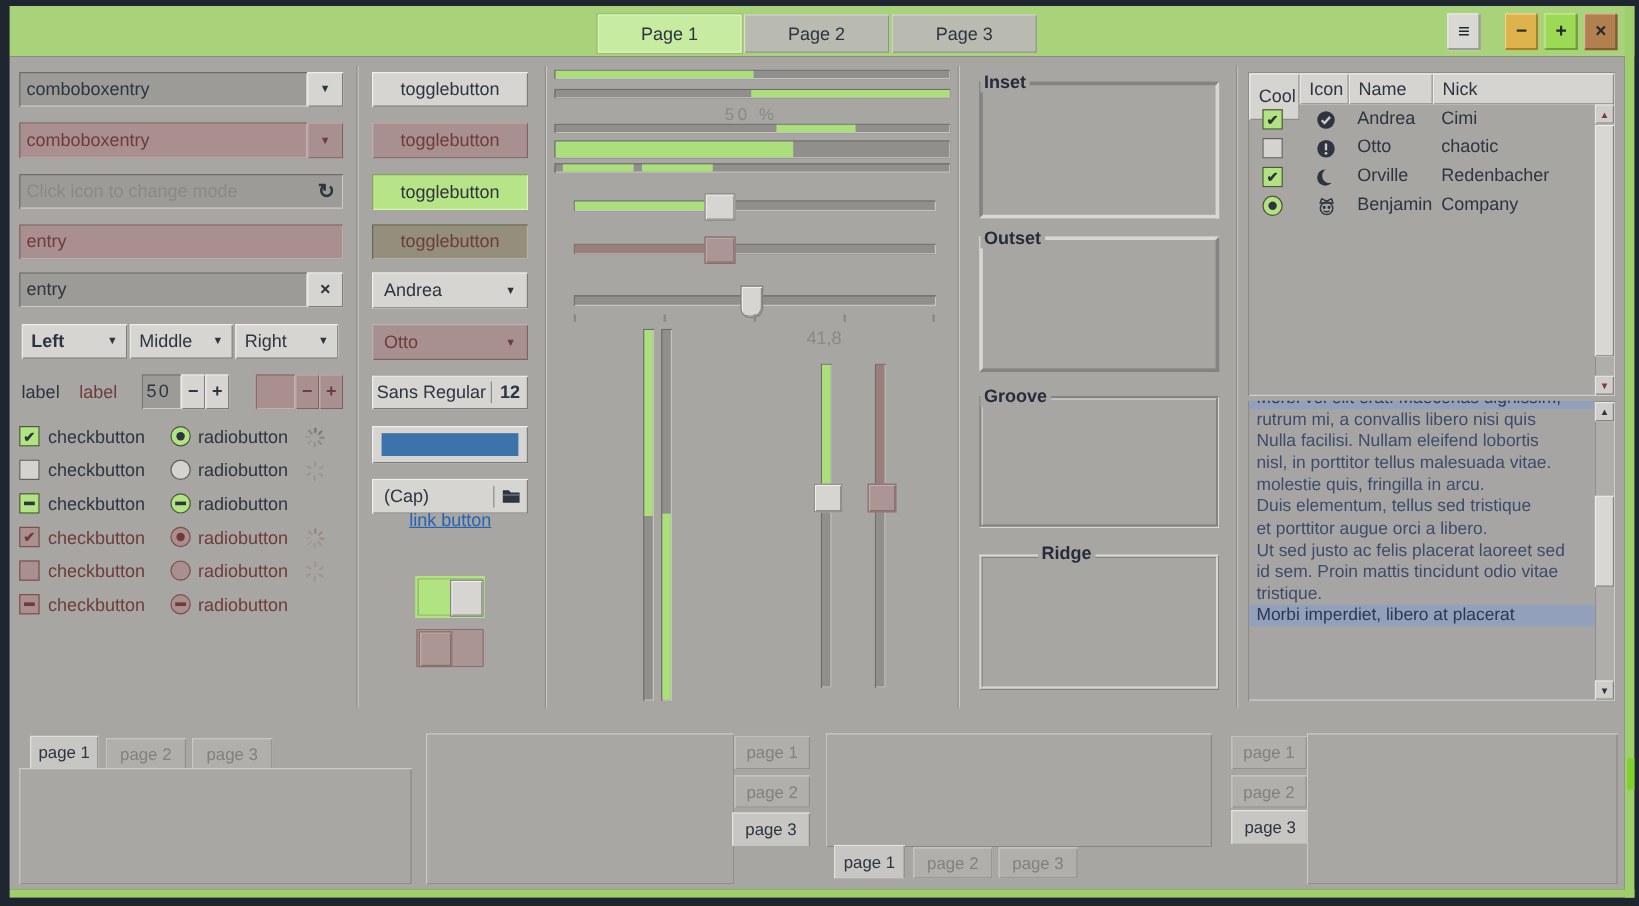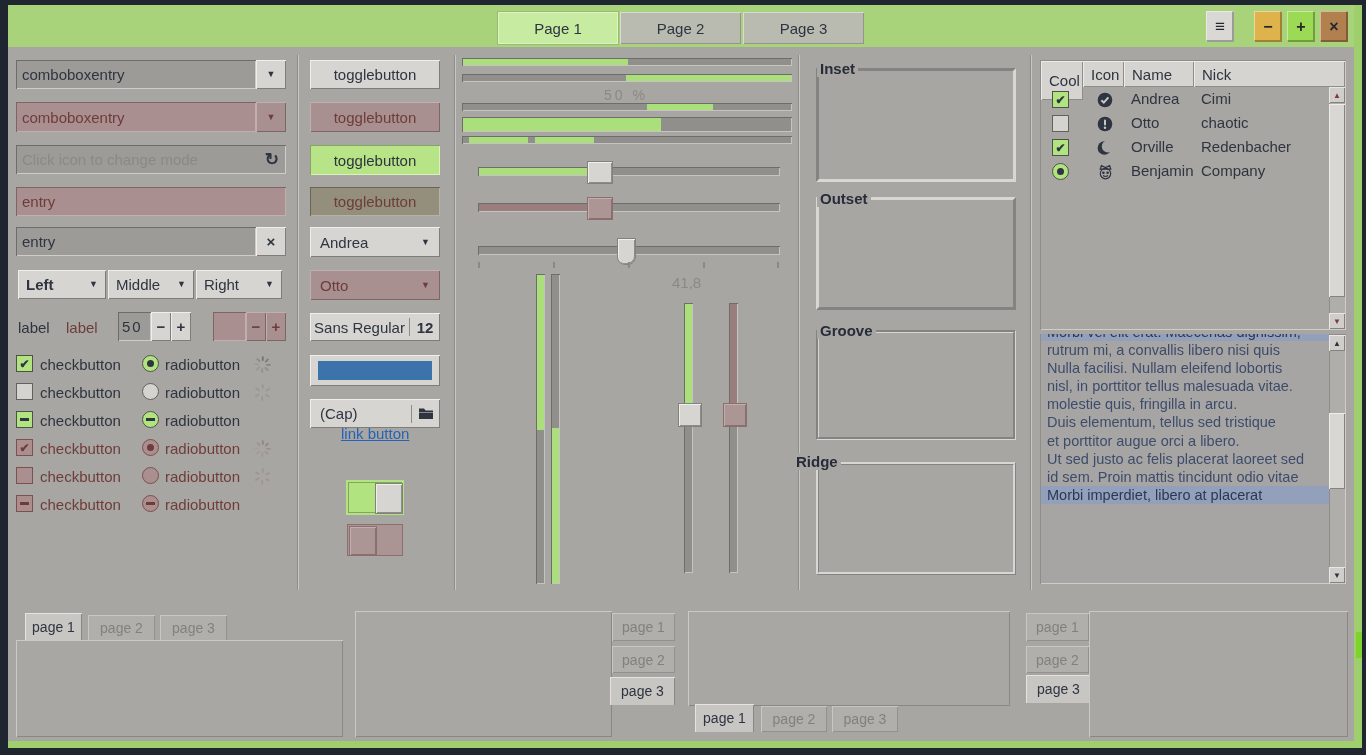--- a/index.html
+++ b/index.html
@@ -384,21 +384,21 @@
     <div class="handle-m" style="position:absolute;left:0;top:37%;width:22px;height:22px;"></div>
   </div>
 
   <div class="abs fr-inset" style="left:816px;top:68px;width:200px;height:114px;"></div>
   <span class="abs fr-label" style="left:817px;top:60px;text-align:center;">Inset</span>
   <div class="abs fr-outset" style="left:816px;top:197px;width:200px;height:113px;"></div>
   <span class="abs fr-label" style="left:817px;top:190px;">Outset</span>
   <div class="abs fr-groove" style="left:816px;top:330px;width:200px;height:110px;"></div>
   <span class="abs fr-label" style="left:817px;top:322px;">Groove</span>
   <div class="abs fr-ridge" style="left:816px;top:462px;width:200px;height:113px;"></div>
-  <span class="abs fr-label" style="left:793px;top:453px;">Ridge</span>
+  <span class="abs fr-label" style="left:865px;top:453px;">Ridge</span>
 
   <div class="abs" style="left:1040px;top:60px;width:306px;height:270px;box-shadow:inset 1px 1px 0 #8f8d89,inset -1px -1px 0 #cfcdc9;background:#a8a6a2;">
     <div class="hdr abs" style="left:1px;top:1px;width:42px;height:39px;">
         <span>Cool</span>
       </div>
     <div class="hdr abs" style="left:43px;top:1px;width:41px;height:26px;">
         <span>Icon</span>
       </div>
     <div class="hdr abs" style="left:84px;top:1px;width:70px;height:26px;">
         <span>Name</span>
@@ -472,20 +472,21 @@
     <div class="abs" style="left:1px;top:-11px;width:288px;">
       <div class="tv-line tv-sel">Morbi vel elit erat. Maecenas dignissim,</div>
       <div class="tv-line">rutrum mi, a convallis libero nisi quis</div>
       <div class="tv-line">Nulla facilisi. Nullam eleifend lobortis</div>
       <div class="tv-line">nisl, in porttitor tellus malesuada vitae.</div>
       <div class="tv-line">molestie quis, fringilla in arcu.</div>
       <div class="tv-line">Duis elementum, tellus sed tristique</div>
       <div class="tv-line">et porttitor augue orci a libero.</div>
       <div class="tv-line">Ut sed justo ac felis placerat laoreet sed</div>
       <div class="tv-line">id sem. Proin mattis tincidunt odio vitae</div>
+      <div class="tv-line">tristique.</div>
       <div class="tv-line tv-sel">Morbi imperdiet, libero at placerat</div>
     </div>
 
     <div class="abs sbtrack" style="left:289px;top:1px;width:16px;height:248px;">
       <div class="sbbtn abs" style="left:0;top:0;width:16px;height:16px;">
         <span style="font-size:8px;color:#2e3440;">▲</span>
       </div>
       <div class="sbthumb abs" style="left:0;top:78px;width:16px;height:76px;"></div>
       <div class="sbbtn abs" style="left:0;top:232px;width:16px;height:16px;">
         <span style="font-size:8px;color:#2e3440;">▼</span>

